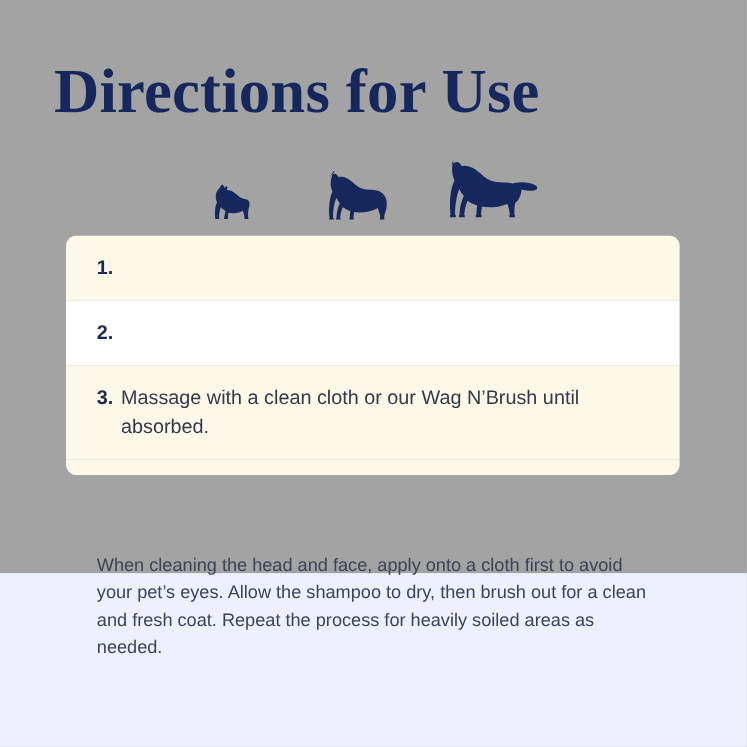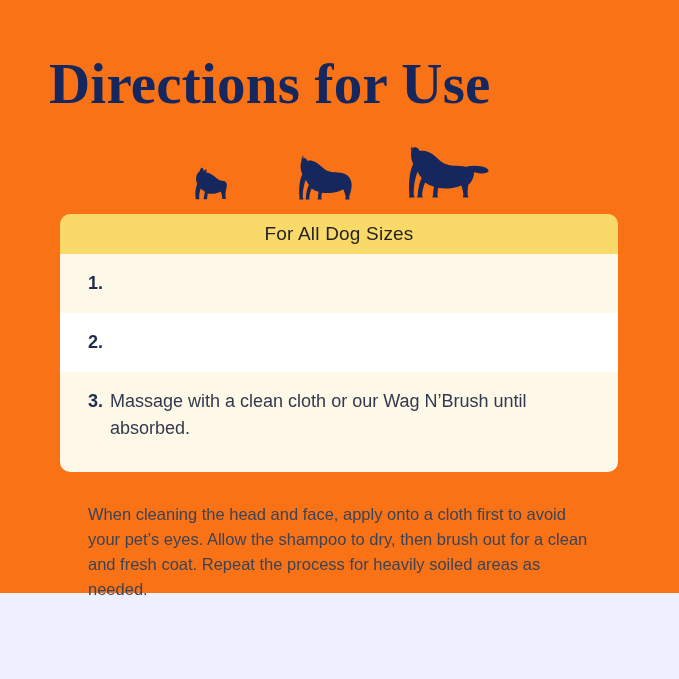--- a/index.html
+++ b/index.html
@@ -9,22 +9,22 @@
   body {
     width: 679px;
     height: 679px;
     background: #eef1fd;
     font-family: "Liberation Sans", sans-serif;
     overflow: hidden;
   }
   .page {
     position: relative;
     width: 679px;
-    height: 593px;
-    background: #f97316;
+    height: 521px;
+    background: #a3a3a3;
     box-sizing: border-box;
   }
 
   
   .page-title {
     position: absolute;
     left: 49px;
     top: 52px;
     font-family: "Liberation Serif", "DejaVu Serif", serif;
     font-size: 57px;
@@ -137,21 +137,20 @@
     <span class="dog dog-large">
       <svg viewBox="0 0 102 54" width="102" height="54" aria-hidden="true">
         <path fill="#15275c" d="M15.5 6.0c1.0-2.8 3.2-4.8 5.6-4.7 2.0 0.1 3.7 1.6 4.7 3.8 2.1-0.5 4.4-0.4 6.5 0.2 4.5 1.2 7.9 4.0 10.8 6.7 3.6 3.4 6.9 6.0 11.5 7.1 3.8 0.9 7.6 0.8 11.2 0.9 2.2 0.1 4.3 0.3 6.2 0.8 2.0-0.6 4.6-1.0 7.6-1.1 3.0-0.1 5.9 0.2 8.3 0.8 2.6 0.6 4.5 1.5 5.6 2.5 0.9 0.8 1.2 1.8 0.7 2.6-0.4 0.7-1.4 1.2-2.7 1.5-1.3 0.3-2.9 0.4-4.6 0.3-2.3-0.1-4.7-0.5-6.8-1.1-0.1 2.6-0.7 5.0-1.7 7.1-1.0 2.1-2.4 3.9-4.1 5.3-0.3 1.5-0.5 3.2-0.6 4.9-0.1 2.0-0.1 4.0 0.0 5.8l0.5 0 0 2.0-5.2 0 0-2.0 0.5 0c-0.1-1.6-0.4-3.4-0.8-5.2-0.4-1.8-0.9-3.4-1.4-4.7-2.6 1.1-5.5 1.9-8.7 2.4-4.8 0.7-9.8 0.7-14.5 0.1-0.4 2.4-0.7 5.0-0.8 7.4l0.5 0 0 2.0-5.2 0 0-2.0 0.5 0c0.0-2.7 0.3-5.7 0.8-8.6-3.3-1.0-6.3-2.4-8.8-4.2-0.9 2.0-1.7 4.3-2.2 6.7-0.5 2.1-0.8 4.2-0.9 6.1l0.5 0 0 2.0-5.2 0 0-2.0 0.5 0c0.0-2.9 0.4-6.1 1.1-9.2 0.7-3.0 1.6-5.8 2.8-8.1-1.7-1.9-3.1-4.0-4.1-6.3-1.1 2.6-2.0 5.6-2.6 8.8-0.9 4.3-1.3 8.6-1.3 12.3 0.0 0.9 0.0 1.7 0.1 2.5l0.5 0 0 2.0-5.2 0 0-2.0 0.5 0c-0.2-1.7-0.4-3.6-0.5-5.7-0.2-4.6 0.0-9.5 0.7-14.0 0.6-4.4 1.8-8.5 3.4-11.7-1.6-3.2-2.3-6.9-2.2-10.6 0.1-4.2 1.3-8.0 3.1-11.0 0.5-0.8 1.0-1.5 1.6-2.2-0.0-1.5 0.2-2.9 0.6-4.2z"></path>
       </svg>
     </span>
 
   </div>
 
   <div class="card">
 
-    <div class="card-header">For All Dog Sizes</div>
 
     <div class="step-row shade-cream">
       <span class="step-num">1.</span>
     </div>
 
     <div class="step-row shade-white">
       <span class="step-num">2.</span>
     </div>
 
     <div class="step-row shade-cream">

